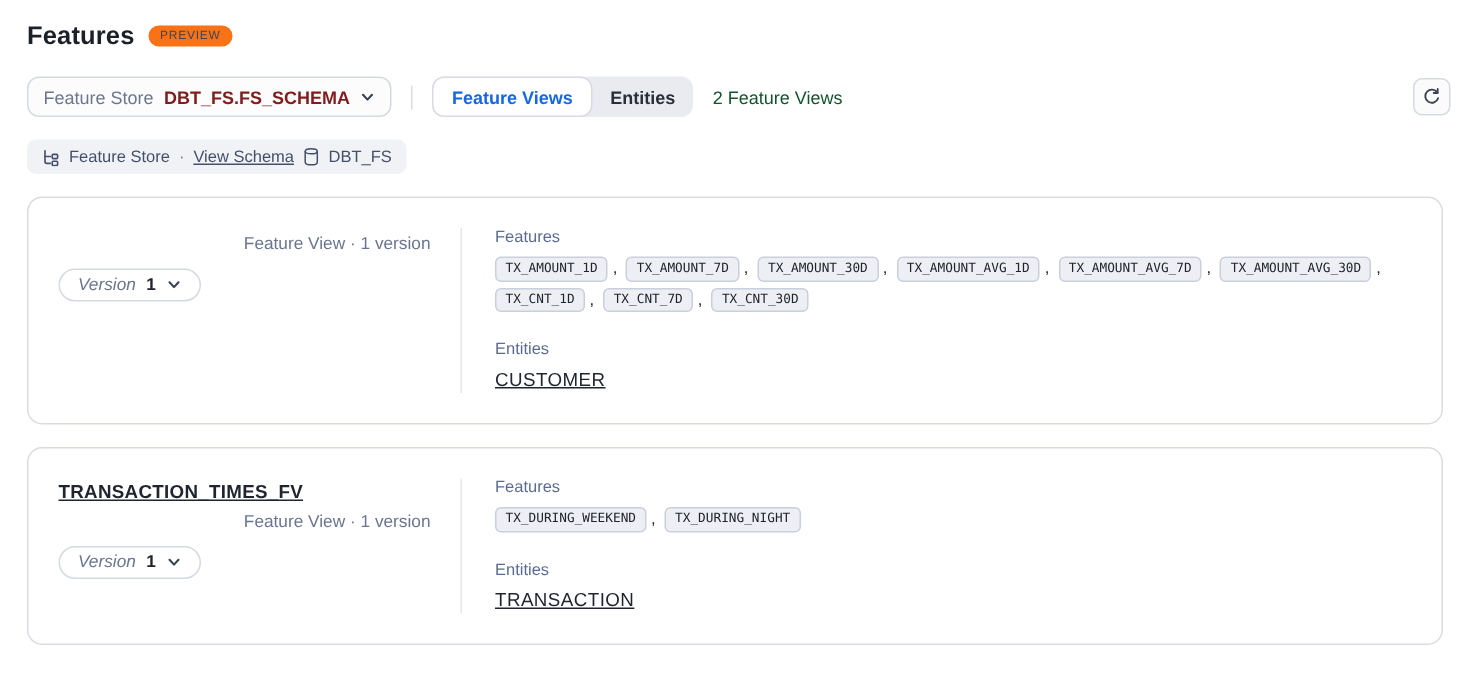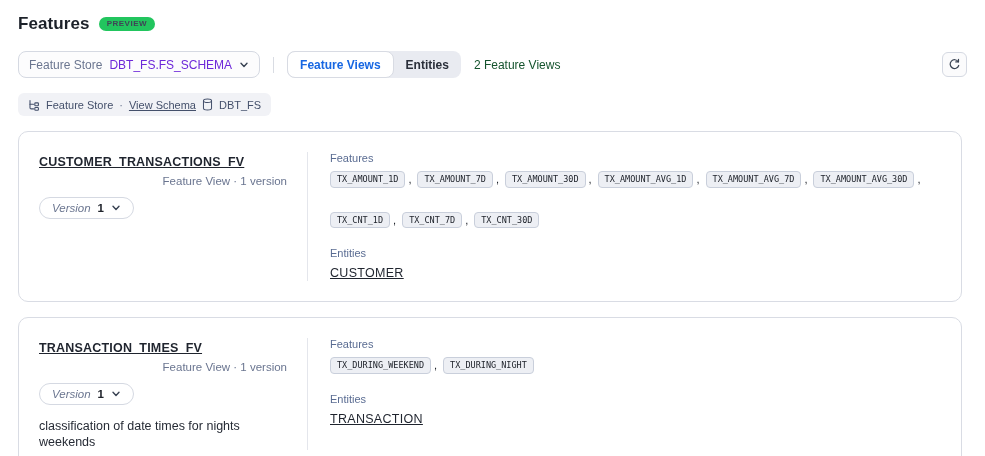--- a/index.html
+++ b/index.html
@@ -8,32 +8,32 @@
     width:985px; height:456px;
     font-family:"Liberation Sans", sans-serif;
     color:#20242c;
     position:relative;
     overflow:hidden;
   }
   
   .header { display:flex; align-items:center; gap:9px; padding:14px 18px 0 18px; }
   .page-title { font-size:17px; font-weight:700; color:#1c2129; letter-spacing:.1px; }
   .preview-badge {
-    background:#22c55e; color:#3f4556; font-size:8px; font-weight:700;
+    background:#f97316; color:#3f4556; font-size:8px; font-weight:400;
     letter-spacing:.5px; border-radius:10px; padding:3px 8px; line-height:1;
   }
   
   .toolbar { display:flex; align-items:center; margin:17px 18px 0 18px; height:27px; }
   .store-btn {
     display:inline-flex; align-items:center; gap:7px; height:27px;
     border:1px solid #d5d9e2; border-radius:8px; background:#fcfcfd;
     padding:0 10px; font-size:12px; cursor:pointer;
   }
   .store-btn .lbl { color:#6b7690; }
-  .store-btn .val { font-weight:400; color:#6d28d9; }
+  .store-btn .val { font-weight:700; color:#7f1d1d; }
   .vdivider { width:1px; height:16px; background:#d9dce3; margin:0 13px; }
   .segmented { display:flex; background:#e9ebf1; border-radius:8px; font-size:12px; font-weight:700; height:27px; }
   .segment { display:flex; align-items:center; padding:0 12px; border-radius:8px; color:#2a2f3a; cursor:pointer; white-space:nowrap;text-align:center; }
   .segment.active { background:#fff; color:var(--accent); border:1px solid #d8dbe3; }
   .count-text { margin-left:13px; font-size:12px; color:#14532d; }
   .refresh-btn {
     margin-left:auto; width:25px; height:25px; border:1px solid #d5d9e2; border-radius:6px;
     background:#fbfbfc; display:flex; align-items:center; justify-content:center; cursor:pointer;
   }
   
@@ -56,21 +56,21 @@
   .version-pill {
     display:inline-flex; align-items:center; gap:7px; margin-top:10px;
     border:1px solid #d5d9e2; border-radius:999px; padding:4px 12px;
     font-size:11.5px; background:#fff; cursor:pointer;
   }
   .version-pill .lbl { color:#6b7690;font-style:italic; }
   .version-pill .val { font-weight:700; color:#20242c; }
   .card-desc { font-size:12.5px; color:#262b35; margin-top:13px; max-width:252px; line-height:1.28; }
   .card-right { flex:1; padding:0 20px 0 22px; }
   .section-label { font-size:11px; color:#5a6c92; }
-  .chips { display:flex; flex-wrap:wrap; align-items:center; margin-top:7px; row-gap:24px; }
+  .chips { display:flex; flex-wrap:wrap; align-items:center; margin-top:7px; row-gap:4px; }
   .chip {
     font-family:"DejaVu Sans Mono", monospace; font-size:8.5px; color:#20242c;
     background:#edeff4; border:1px solid #c9cfdb; border-radius:4px;
     padding:3px 6px; line-height:1; white-space:nowrap;
   }
   .comma { font-size:11px; color:#20242c; margin:0 6px 0 3px; }
   .entities-block { margin-top:19px; }
   .entity-link {
     display:inline-block; margin-top:7px; font-size:12.5px; font-weight:400;
     color:#1f242e; text-decoration:underline; letter-spacing:.3px;
@@ -135,21 +135,20 @@
     </svg>
   </span>
   <span>DBT_FS</span>
 </div>
 
 
 <div class="cards">
 
   <div class="card">
     <div class="card-left">
-      <a href="#" class="card-title">CUSTOMER_TRANSACTIONS_FV</a>
       <div class="card-subtitle">Feature View · 1 version</div>
       <button class="version-pill">
         <span class="lbl">Version</span>
         <span class="val">1</span>
         <span>
           <svg width="10" height="10" viewBox="0 0 10 10">
               <path d="M2 3.2 L5 6.4 L8 3.2" stroke="#384252" stroke-width="1.4" fill="none" stroke-linecap="round" stroke-linejoin="round"></path>
             </svg>
         </span>
       </button>
@@ -188,21 +187,20 @@
       <div class="card-subtitle">Feature View · 1 version</div>
       <button class="version-pill">
         <span class="lbl">Version</span>
         <span class="val">1</span>
         <span>
           <svg width="10" height="10" viewBox="0 0 10 10">
               <path d="M2 3.2 L5 6.4 L8 3.2" stroke="#384252" stroke-width="1.4" fill="none" stroke-linecap="round" stroke-linejoin="round"></path>
             </svg>
         </span>
       </button>
-      <div class="card-desc">classification of date times for nights weekends</div>
     </div>
     <div class="card-right">
       <div class="section-label">Features</div>
       <div class="chips">
           <span class="chip">TX_DURING_WEEKEND</span>
           <span class="comma">,</span>
           <span class="chip">TX_DURING_NIGHT</span>
         </div>
       <div class="entities-block">
         <div class="section-label">Entities</div>

